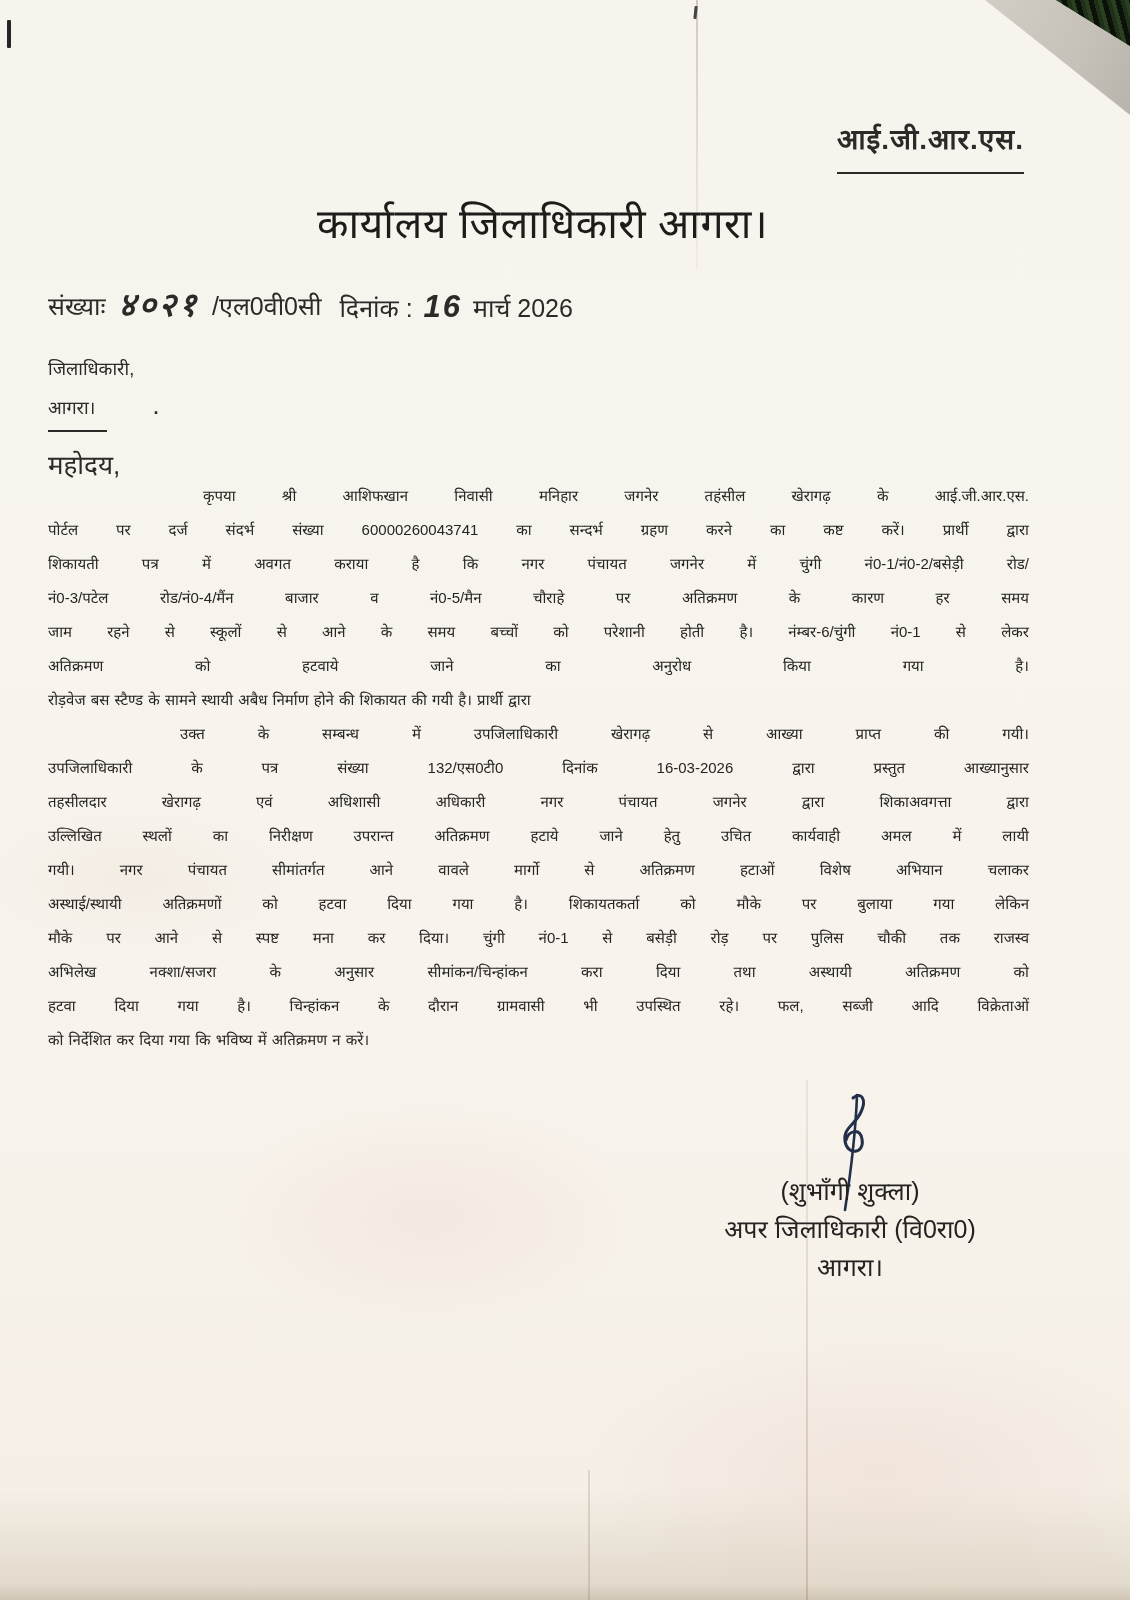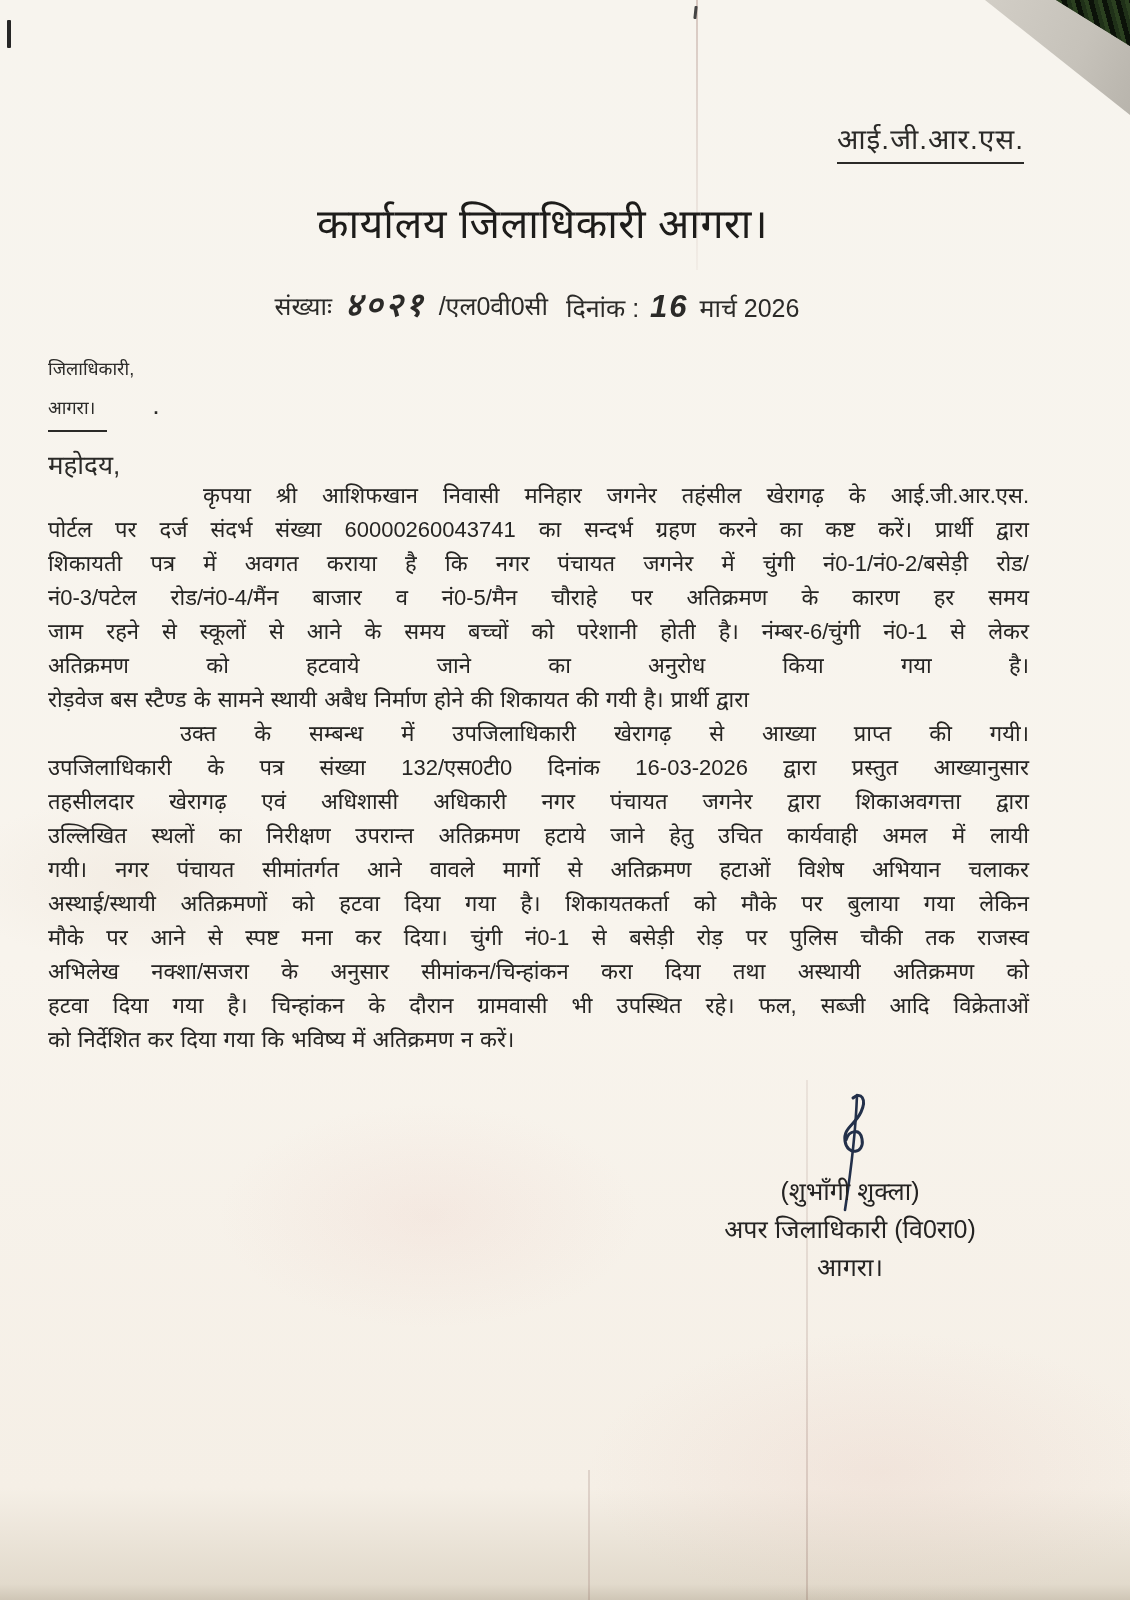--- a/index.html
+++ b/index.html
@@ -27,40 +27,40 @@
     clip-path:polygon(0 0,100% 0,100% 100%);}
   .crease{position:absolute;width:2px;pointer-events:none;}
   .crease-top{left:696px;top:0;height:270px;background:linear-gradient(to bottom,rgba(140,95,85,0.30),rgba(140,95,85,0.05));}
   .crease-mid{left:806px;top:1080px;height:520px;background:linear-gradient(to bottom,rgba(120,80,70,0.10),rgba(120,80,70,0.22));}
   .crease-bottom{left:588px;top:1470px;height:130px;background:rgba(120,80,70,0.18);}
   .tick-topleft{position:absolute;left:7px;top:20px;width:4px;height:28px;background:#262626;border-radius:1px;}
   .tick-topcenter{position:absolute;left:694px;top:6px;width:3px;height:13px;background:#444;transform:rotate(6deg);border-radius:1px;}
 
   
   .igrs-block{position:absolute;top:126px;right:106px;text-align:left;line-height:1.0;}
-  .igrs-label{display:inline-block;font-size:28px;font-weight:normal;letter-spacing:1px;
-    border-bottom:2.5px solid #2b2a28;padding-bottom:8px;}
+  .igrs-label{display:inline-block;font-size:28px;font-weight:bold;letter-spacing:1px;
+    border-bottom:2.5px solid #2b2a28;padding-bottom:18px;}
   .igrs-number{display:inline-block;font-size:27px;font-weight:600;letter-spacing:0.5px;
     border-bottom:2.5px solid #2b2a28;padding-bottom:3px;margin-top:7px;}
   .office-title{position:absolute;top:194px;left:0;width:1085px;margin:0;text-align:center;
     font-size:41px;font-weight:normal;color:#1d1c1a;letter-spacing:0.5px;}
 
   .ref-row{position:absolute;top:280px;left:48px;right:104px;display:flex;
-    justify-content:center;align-items:flex-end;font-size:25px;gap:18px;}
+    justify-content:flex-start;align-items:flex-end;font-size:25px;gap:18px;}
   .handwritten{font-size:33px;font-style:italic;font-weight:600;letter-spacing:3px;
     position:relative;top:1px;padding:0 6px;}
   .hand-day{font-size:31px;font-style:italic;font-weight:600;letter-spacing:2px;padding:0 4px;}
 
   .addressee{position:absolute;top:350px;left:48px;font-size:18px;line-height:39px;}
   .addr-underline{display:inline-block;border-bottom:2px solid #2b2a28;padding-bottom:2px;padding-right:12px;}
   .addr-dot{display:inline-block;margin-left:46px;font-weight:bold;}
   .salutation{position:absolute;top:446px;left:48px;font-size:26px;}
 
   
-  .body-text{position:absolute;top:479px;left:48px;width:981px;font-size:22px;
+  .body-text{position:absolute;top:479px;left:48px;width:981px;font-size:15px;
     line-height:34px;color:#262523;}
   .para .line{text-align:justify;text-align-last:justify;word-spacing:1px;}
   .para .line:last-child{text-align-last:left;}
   .para1 .line:first-child{text-indent:155px;}
   .para2 .line:first-child{text-indent:132px;}
   .closing-line{text-indent:130px;}
 
   
   .sign-block{position:absolute;top:1092px;left:690px;width:320px;text-align:center;
     font-size:25px;line-height:38px;color:#242322;}

